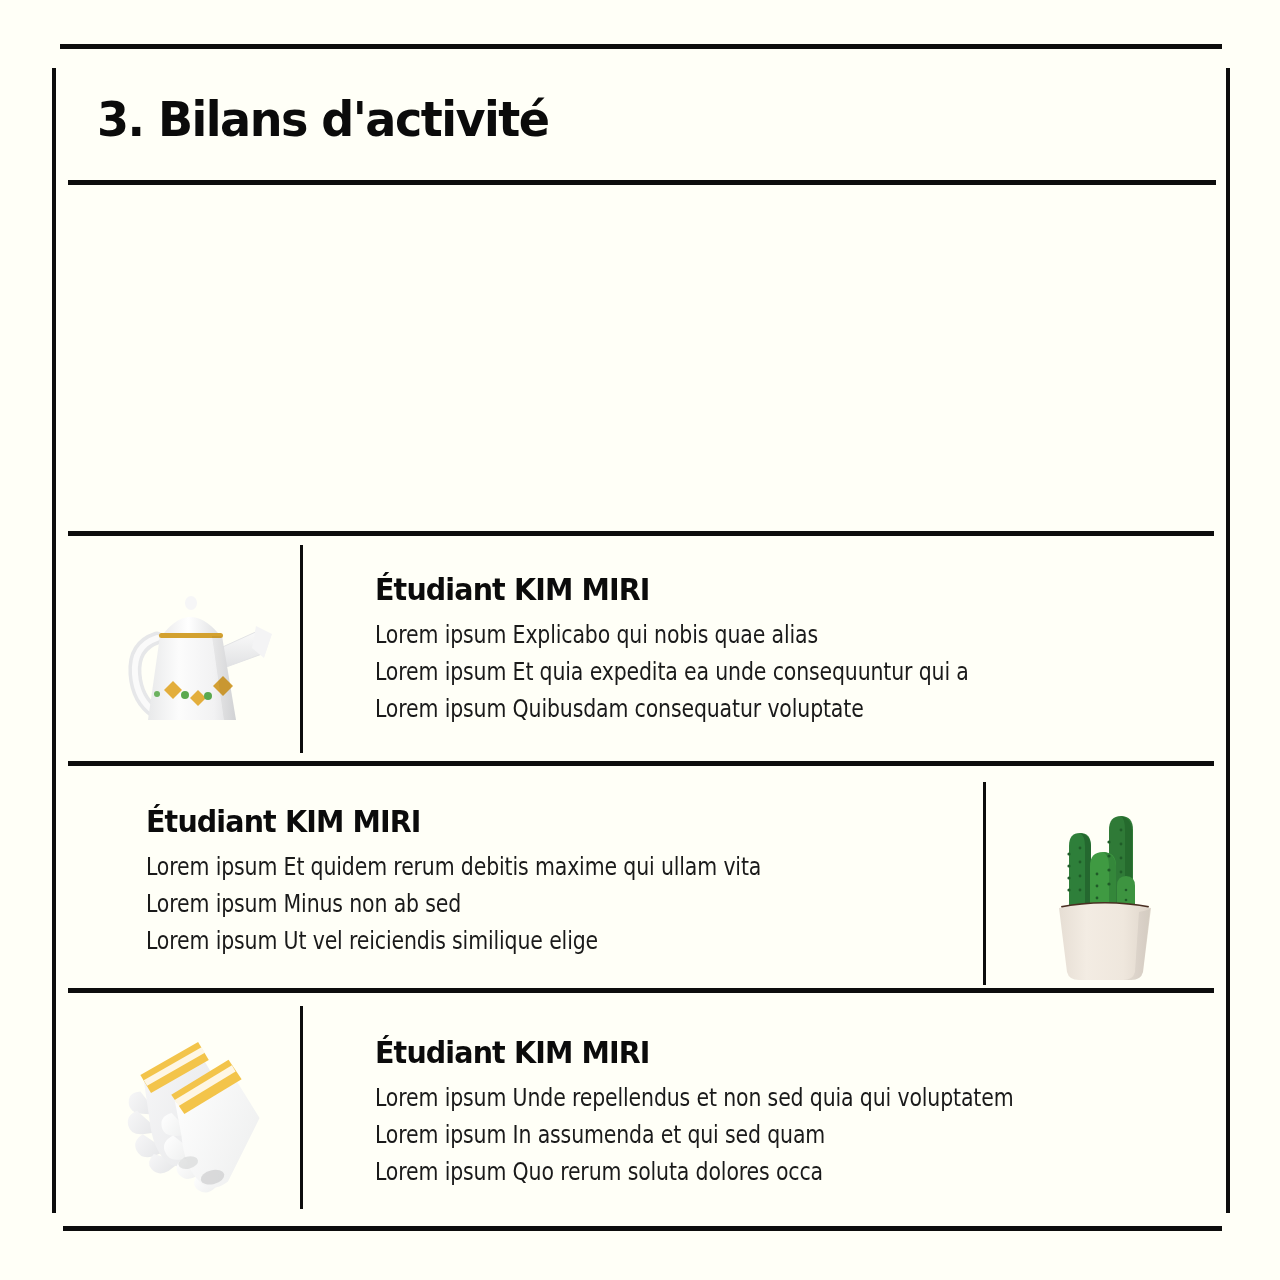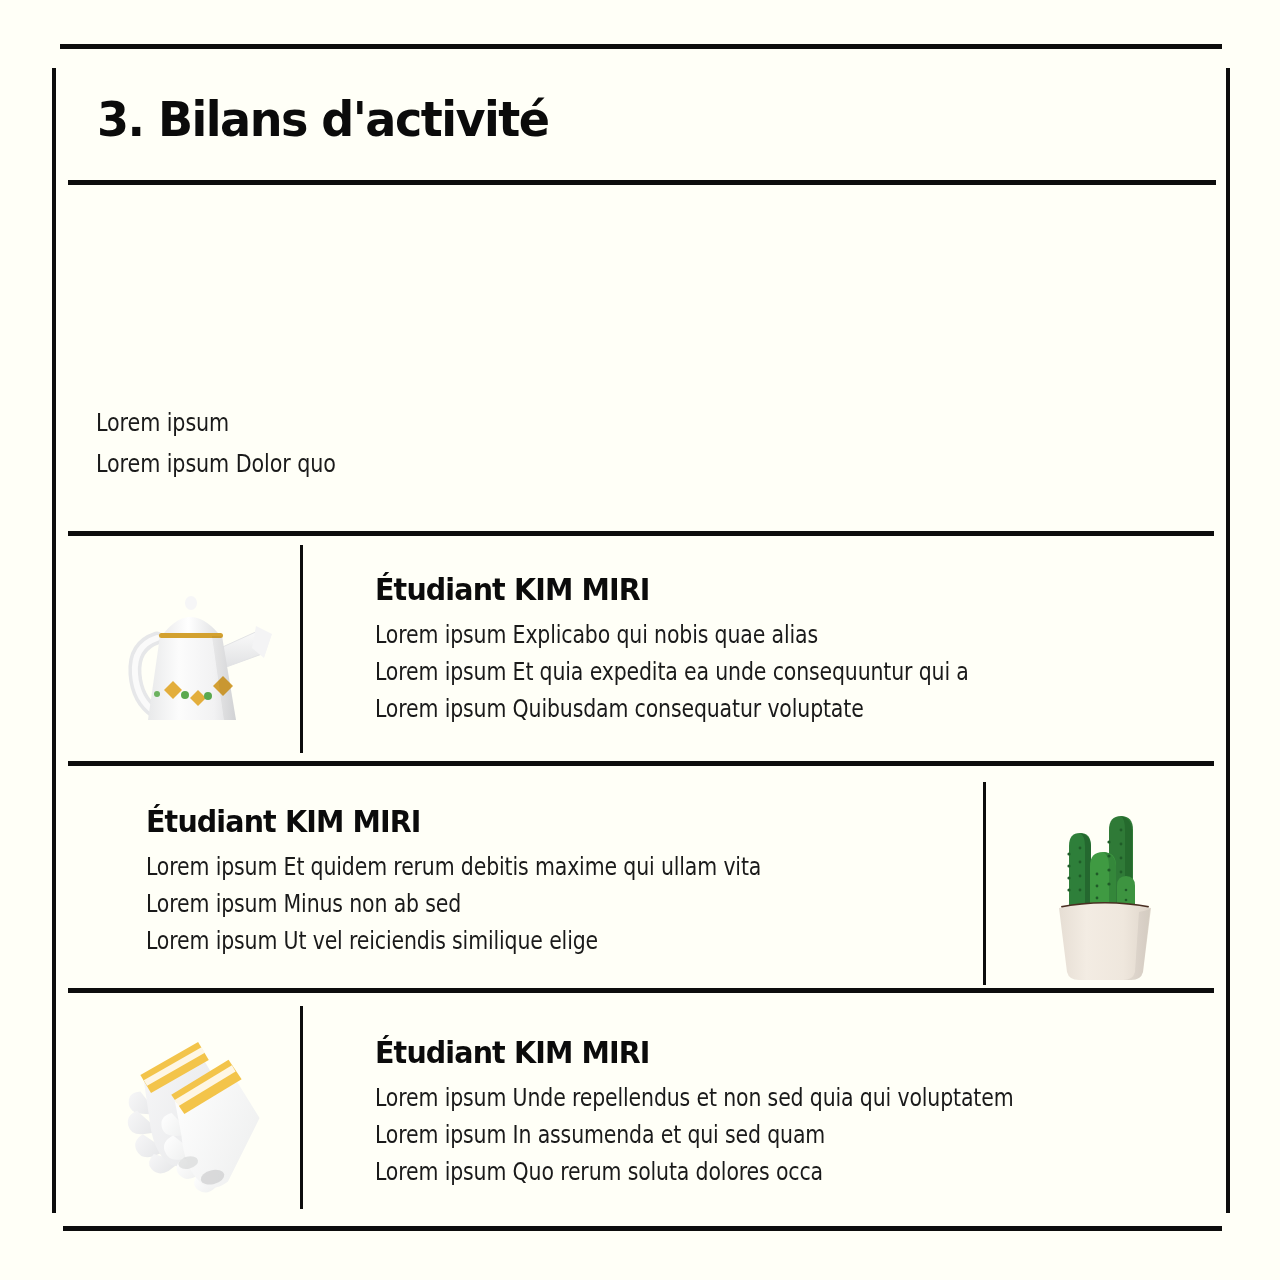--- a/index.html
+++ b/index.html
@@ -156,24 +156,20 @@
 
   <div class="rule-h" id="frame-top"></div>
   <div class="rule-h" id="frame-bottom"></div>
   <div class="rule-v" id="frame-left"></div>
   <div class="rule-v" id="frame-right"></div>
 
   <div id="page-title">3. Bilans d'activité</div>
   <div class="rule-h" id="title-rule"></div>
 
 
-  <div id="intro-sub">
-    <div class="sub-line">Lorem ipsum</div>
-    <div class="sub-line">Lorem ipsum Dolor quo</div>
-  </div>
 
   <div class="rule-h" id="sect-rule-1"></div>
   <div class="rule-h" id="sect-rule-2"></div>
   <div class="rule-h" id="sect-rule-3"></div>
 
   <div class="rule-thin" id="divider-row1"></div>
   <div class="rule-thin" id="divider-row2"></div>
   <div class="rule-thin" id="divider-row3"></div>
 
   <div class="illus" id="illus-watering-can">

